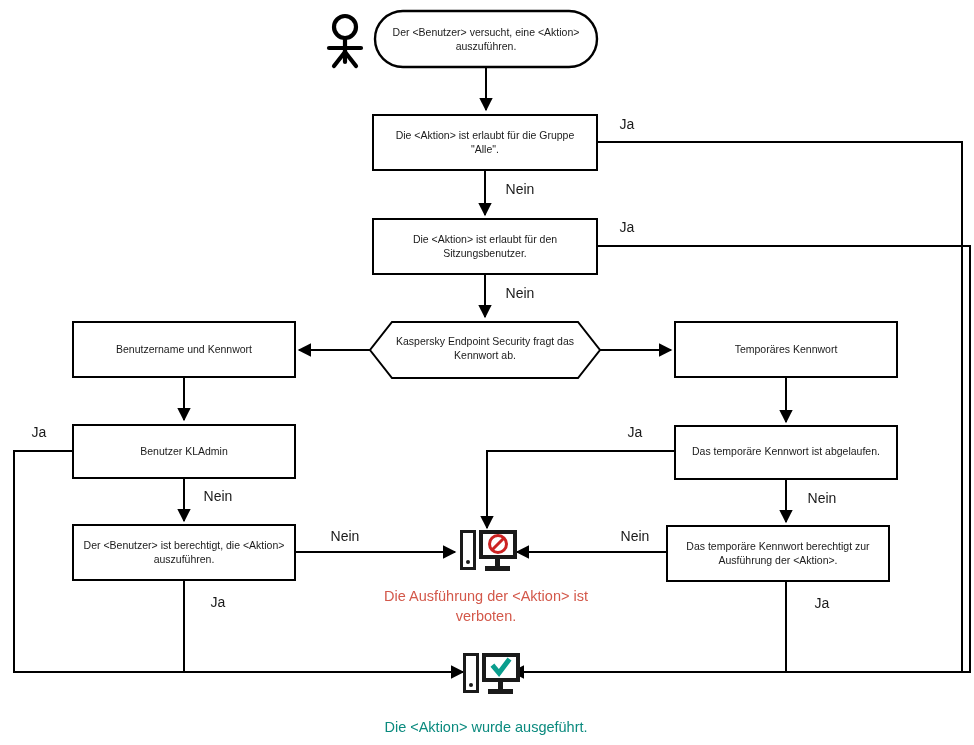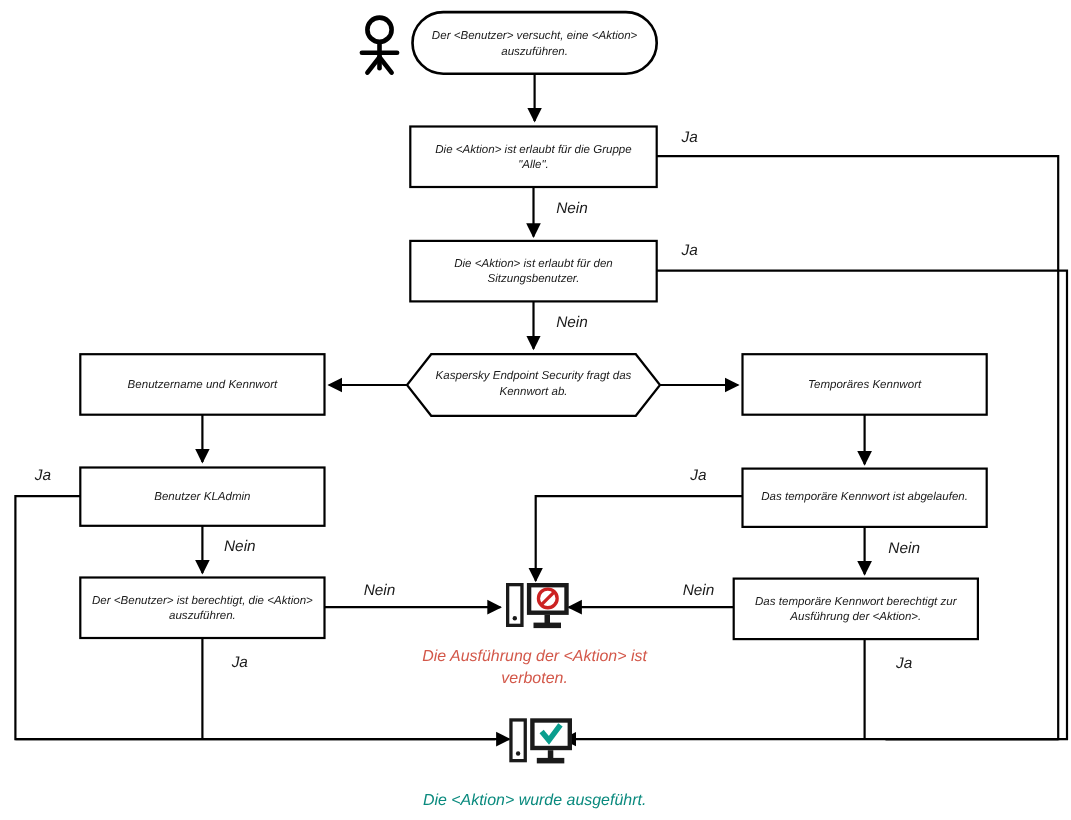--- a/index.html
+++ b/index.html
@@ -10,21 +10,20 @@
   body {
     width: 974px;
     height: 745px;
     font-family: "Liberation Sans", sans-serif;
     overflow: hidden;
   }
   #diagram-root {
     position: relative;
     width: 886px;
     height: 745px;
-    font-style: italic;
   }
   svg.flow {
     display: block;
     width: 974px;
     height: 745px;
   }
   .node-box {
     fill: #ffffff;
     stroke: #000000;
     stroke-width: 2;

